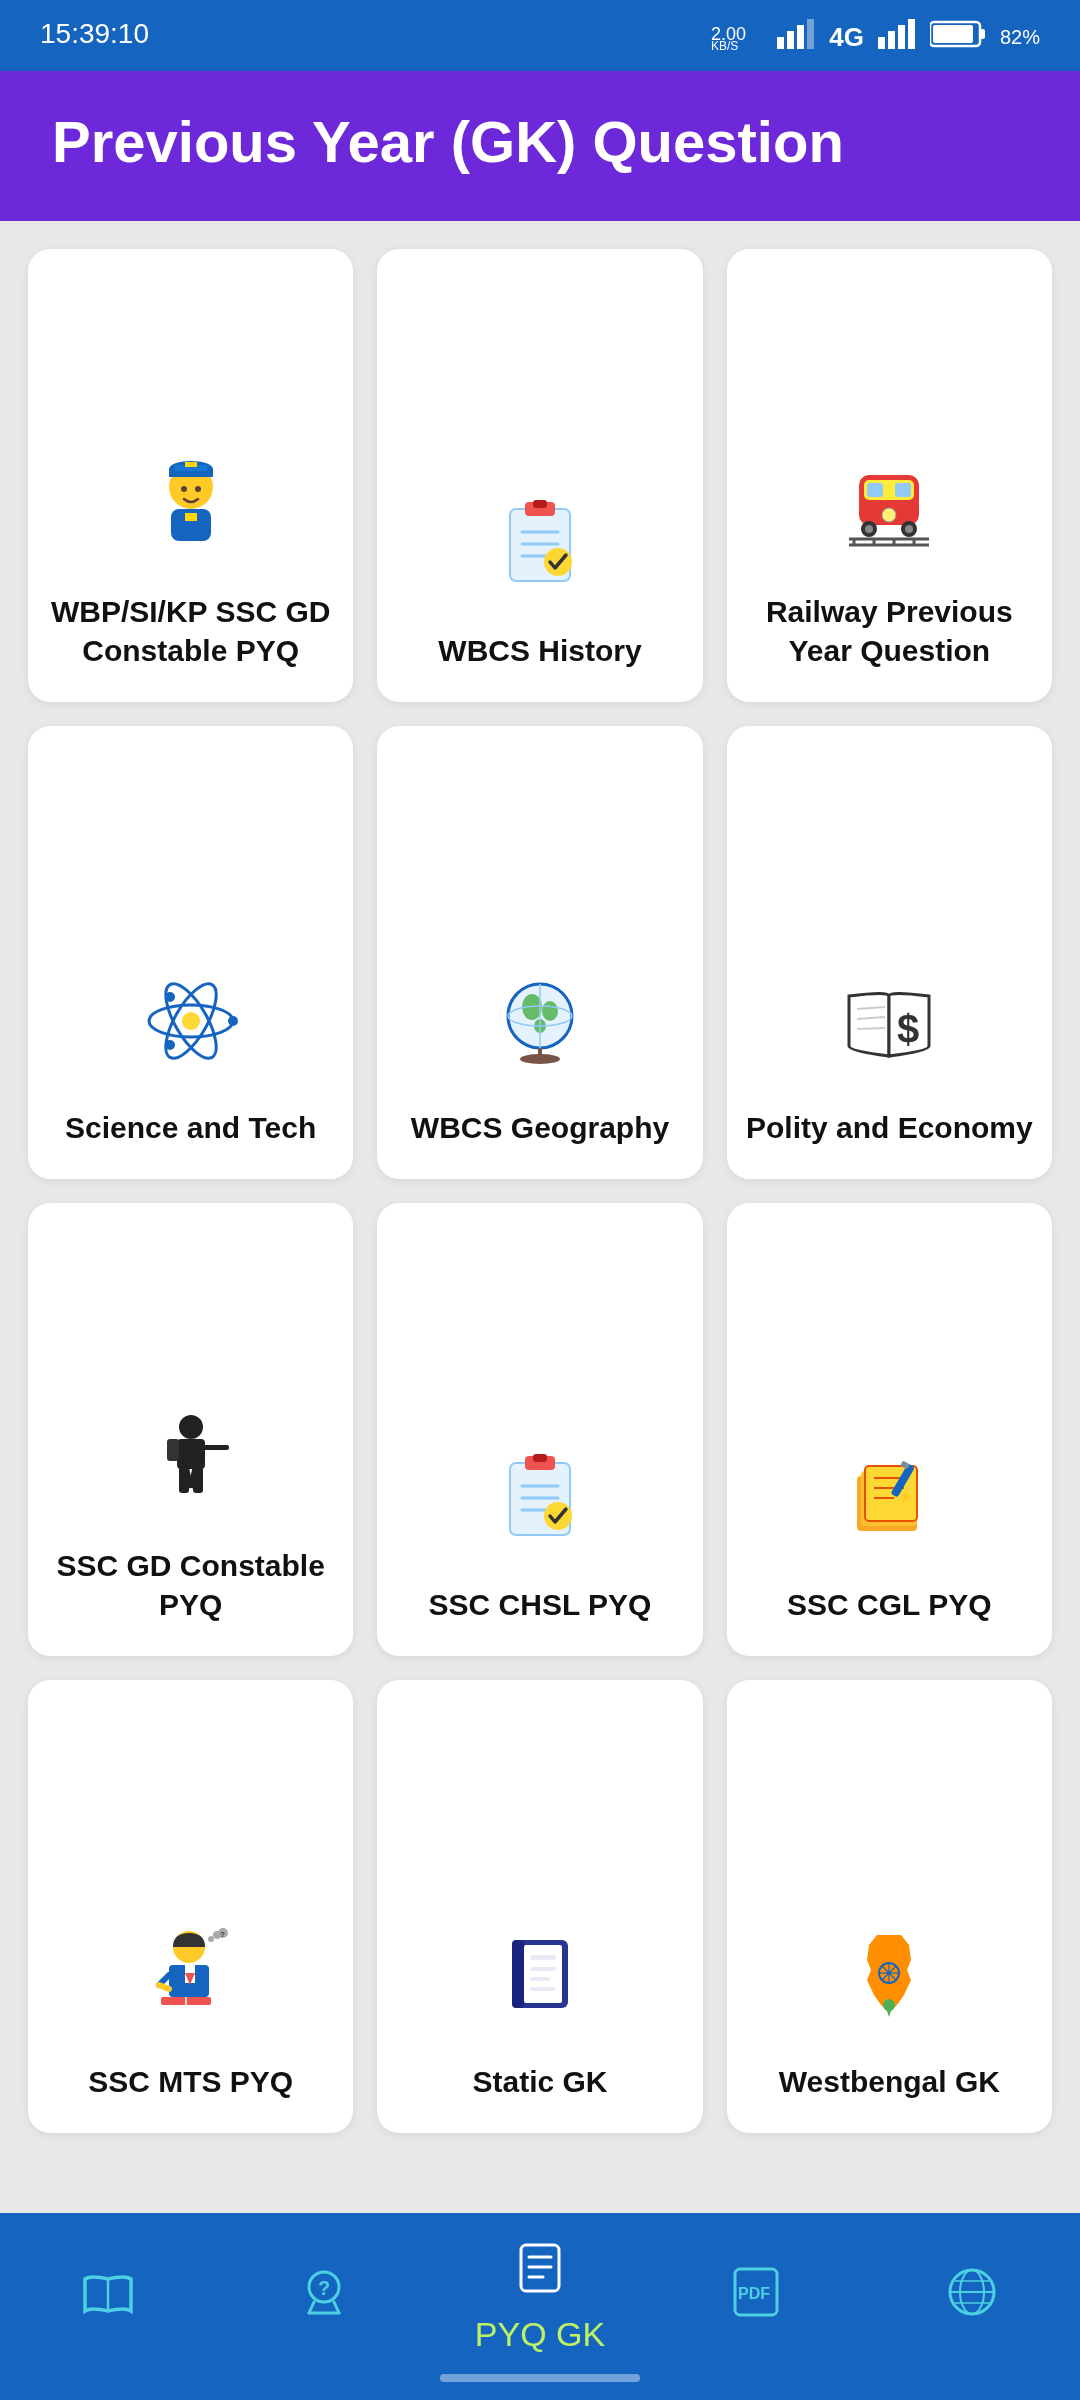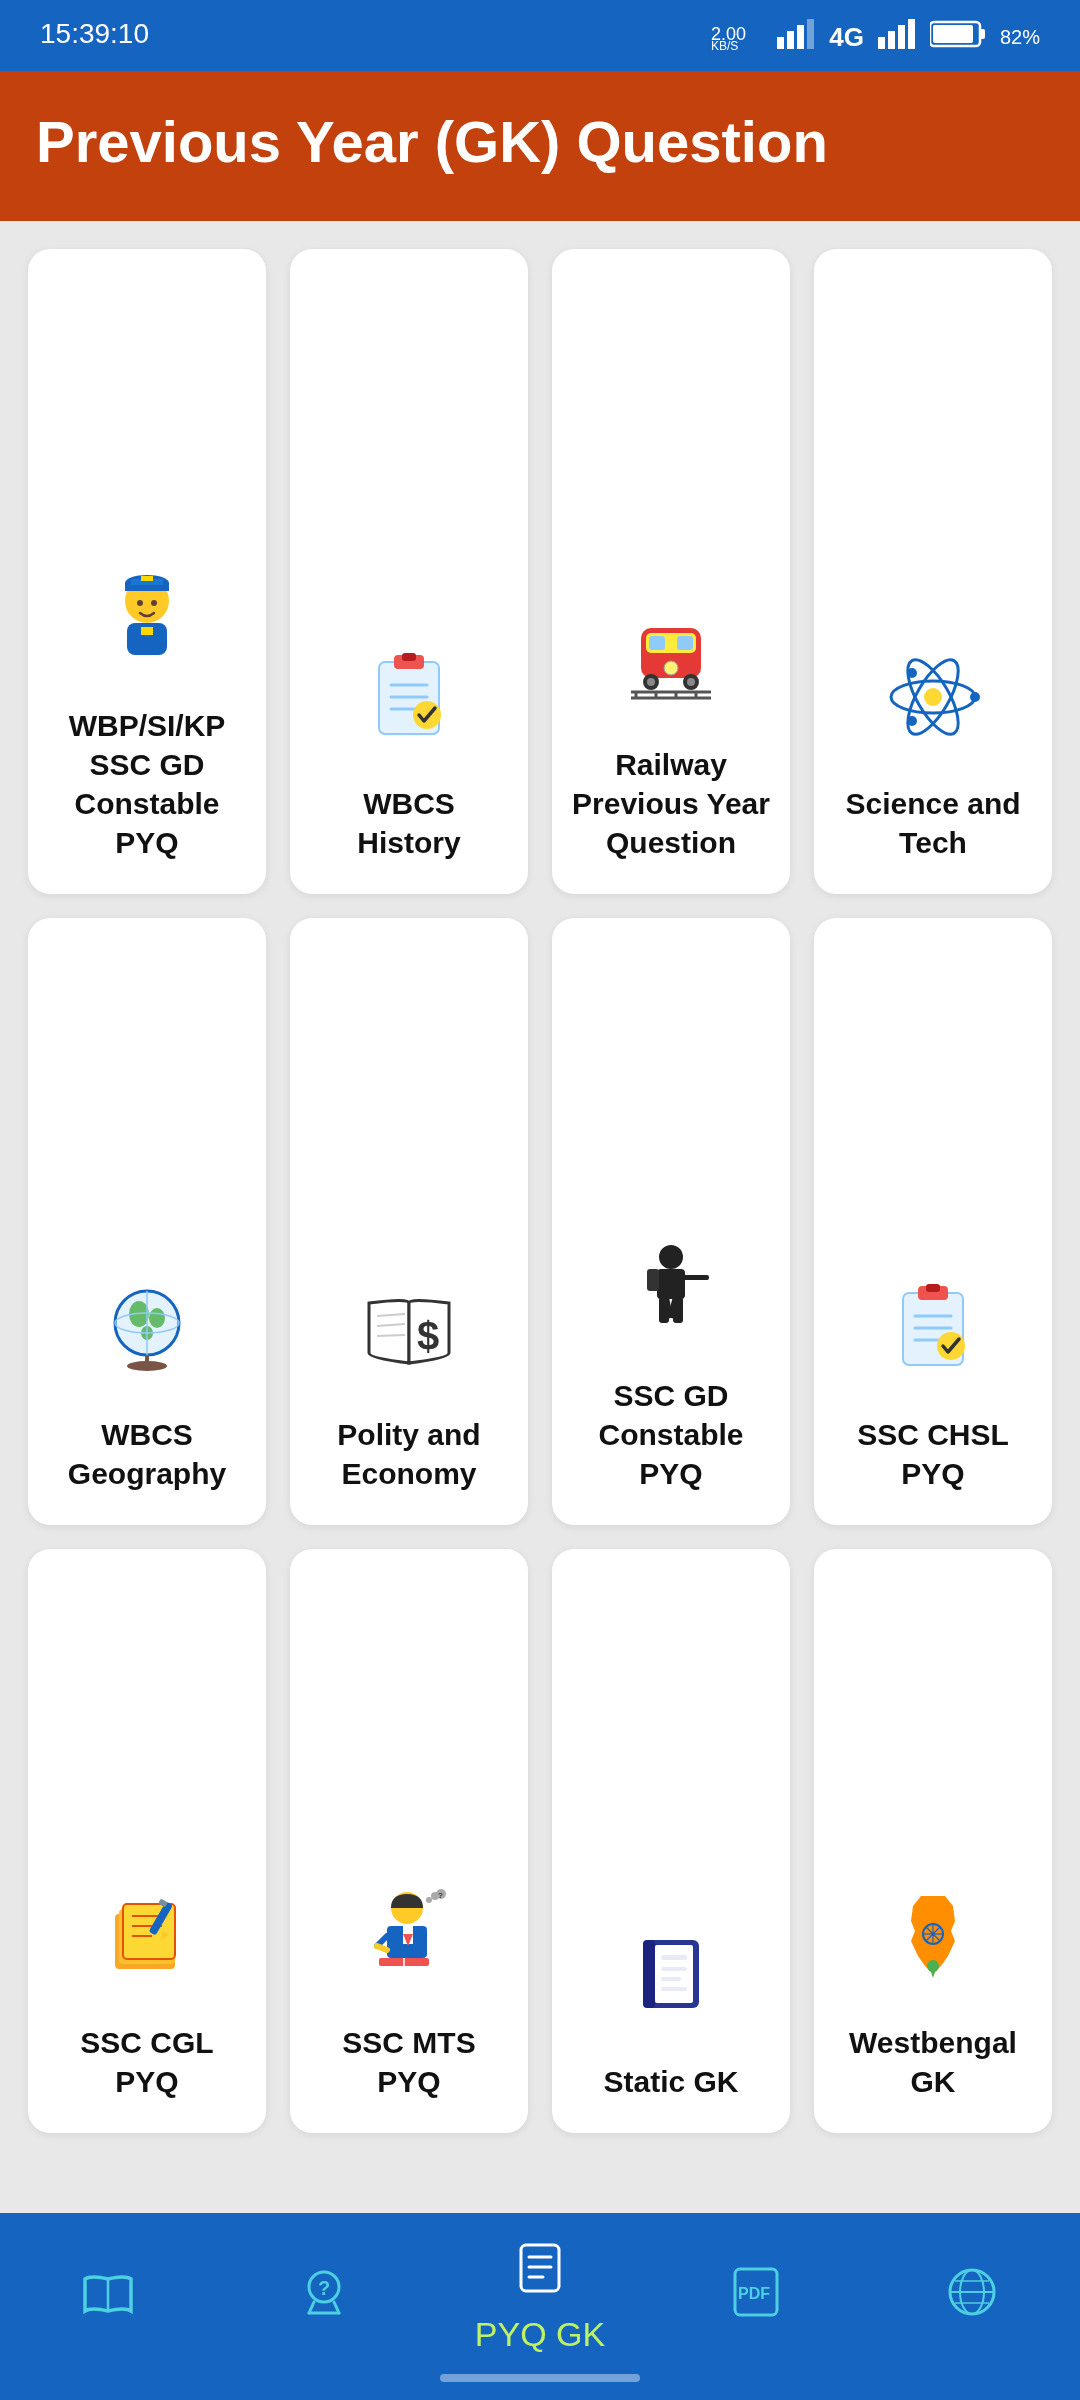--- a/index.html
+++ b/index.html
@@ -21,34 +21,34 @@
       font-size: 28px;
       font-weight: 500;
     }
     .status-right {
       display: flex;
       align-items: center;
       gap: 14px;
       font-size: 26px;
     }
     .header {
-      background: #c2410c;
+      background: #6d28d9;
       color: white;
-      padding: 36px 40px 44px 36px;
+      padding: 36px 40px 44px 52px;
     }
     .header-title {
       font-size: 58px;
       font-weight: 700;
       line-height: 1.2;
     }
     .grid-container {
       flex: 1;
       padding: 28px 28px 0 28px;
       display: grid;
-      grid-template-columns: repeat(4, 1fr);
+      grid-template-columns: repeat(3, 1fr);
       gap: 24px;
     }
     .card {
       background: white;
       border-radius: 22px;
       display: flex;
       flex-direction: column;
       align-items: center;
       justify-content: flex-end;
       padding: 36px 18px 32px 18px;

